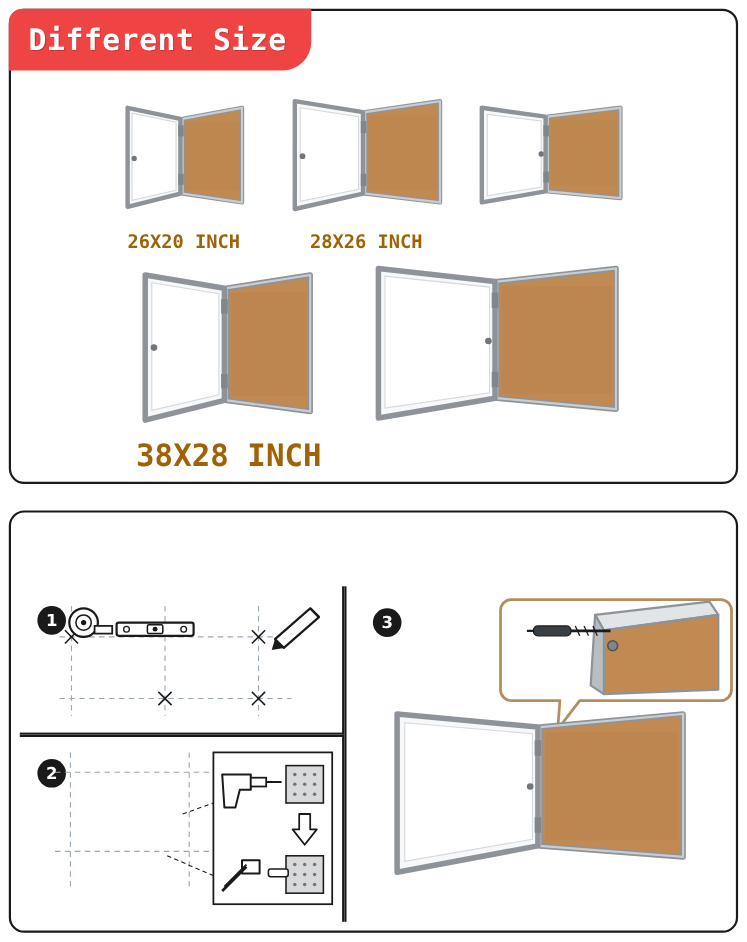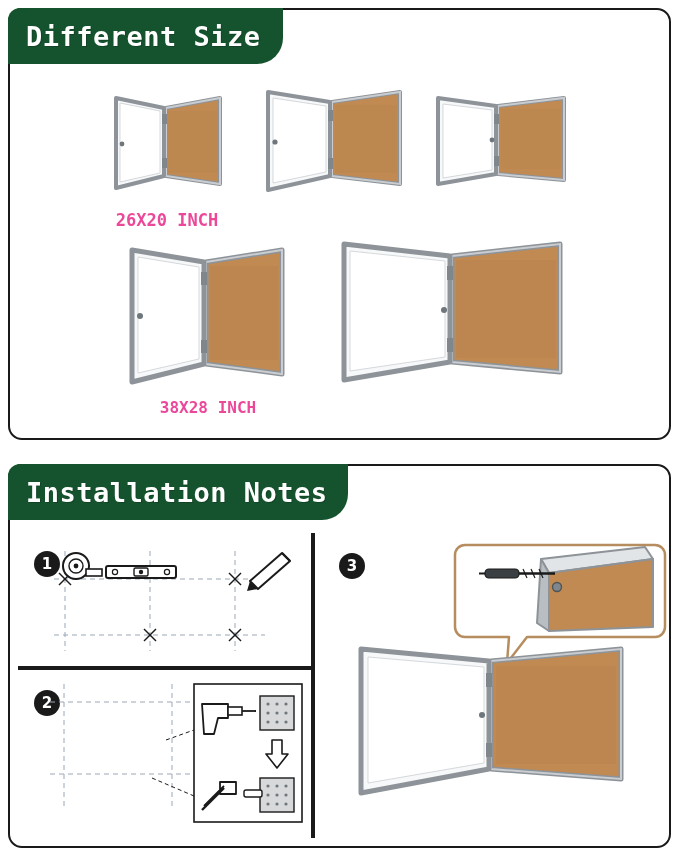--- a/index.html
+++ b/index.html
@@ -36,21 +36,21 @@
   #panel-install {
     left: 8px;
     top: 464px;
     width: 663px;
     height: 384px;
   }
 
   
   .title-pill {
     position: absolute;
-    background: #14532d;
+    background: #ef4444;
     border-radius: 0 0 26px 0;
     display: flex;
     align-items: center;
     padding: 0 22px 0 18px;
     box-sizing: border-box;
   }
   .title-pill span {
     color: #ffffff;
     font-family: "DejaVu Sans Mono", monospace;
     font-weight: bold;
@@ -76,25 +76,25 @@
 
   
   .board-fig {
     position: absolute;
   }
   .size-label {
     position: absolute;
     text-align: center;
     font-family: "DejaVu Sans Mono", monospace;
     font-weight: bold;
-    color: #ec4899;
+    color: #a16207;
     white-space: nowrap;
   }
   .lbl-small { font-size: 17px; }
-  .lbl-big { font-size: 16px; }
+  .lbl-big { font-size: 28px; }
 
   
   .sub-box {
     position: absolute;
     border: 2px solid #1a1a1a;
     box-sizing: border-box;
     background: #fff;
   }
   #step1-box {
     left: 8px;
@@ -188,20 +188,21 @@
       <rect x="69" y="21" width="60" height="60" fill="#bd8650" opacity="0.9"></rect>
       <polygon points="6,10 64,18 64,86 6,96" fill="#f6f8f9" stroke="#8d9398" stroke-width="4" stroke-linejoin="round"></polygon>
       <polygon points="11,16 60,22 60,82 11,90" fill="#ffffff" stroke="#d5d9dc" stroke-width="1"></polygon>
       <rect x="62" y="26" width="5" height="10" fill="#7f868c"></rect>
       <rect x="62" y="68" width="5" height="10" fill="#7f868c"></rect>
       <circle cx="60" cy="52" r="2.4" fill="#6f767c"></circle>
     </svg>
   </div>
 
   <div class="size-label lbl-small" style="left:92px; top:210px; width:150px;">26X20 INCH</div>
+  <div class="size-label lbl-small" style="left:258px; top:210px; width:150px;">28X26 INCH</div>
 
   <div class="board-fig" style="left:122px; top:238px;">
     <svg width="168" height="158" viewBox="0 0 168 158">
       <polygon points="84,24 160,12 160,136 84,126" fill="#c08a52" stroke="#8d9398" stroke-width="5" stroke-linejoin="round"></polygon>
       <polygon points="84,24 160,12 160,136 84,126" fill="none" stroke="#c9cdd1" stroke-width="2"></polygon>
       <rect x="88" y="28" width="68" height="94" fill="#bd8650" opacity="0.92"></rect>
       <polygon points="10,12 82,24 82,126 10,144" fill="#f6f8f9" stroke="#8d9398" stroke-width="5" stroke-linejoin="round"></polygon>
       <polygon points="16,19 77,29 77,121 16,135" fill="#ffffff" stroke="#d5d9dc" stroke-width="1"></polygon>
       <rect x="79" y="34" width="6" height="13" fill="#7f868c"></rect>
       <rect x="79" y="102" width="6" height="13" fill="#7f868c"></rect>
@@ -367,17 +368,14 @@
           <polygon points="8,6 136,18 136,126 8,150" fill="#f6f8f9" stroke="#8d9398" stroke-width="5" stroke-linejoin="round"></polygon>
           <polygon points="15,14 131,24 131,120 15,140" fill="#ffffff" stroke="#d5d9dc" stroke-width="1"></polygon>
           <rect x="133" y="30" width="6" height="14" fill="#7f868c"></rect>
           <rect x="133" y="100" width="6" height="14" fill="#7f868c"></rect>
           <circle cx="129" cy="72" r="3" fill="#6f767c"></circle>
         </svg>
       </div>
     </div>
   </div>
 
-  <div class="title-pill" id="title-install">
-    <span>Installation Notes</span>
-  </div>
 
 </div>
 
 </body></html>

